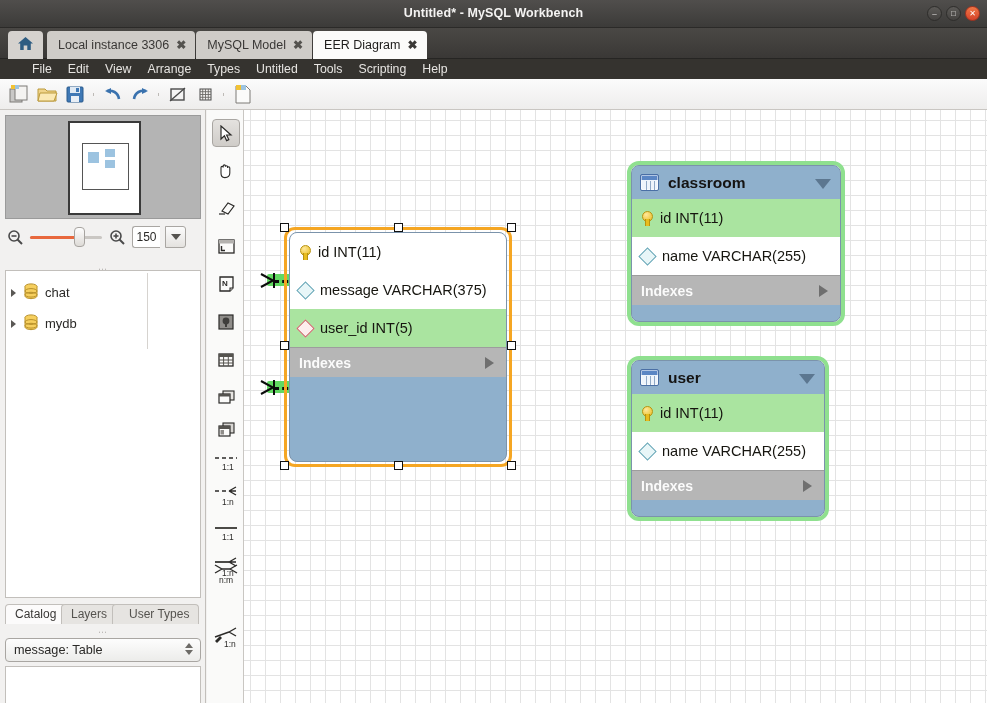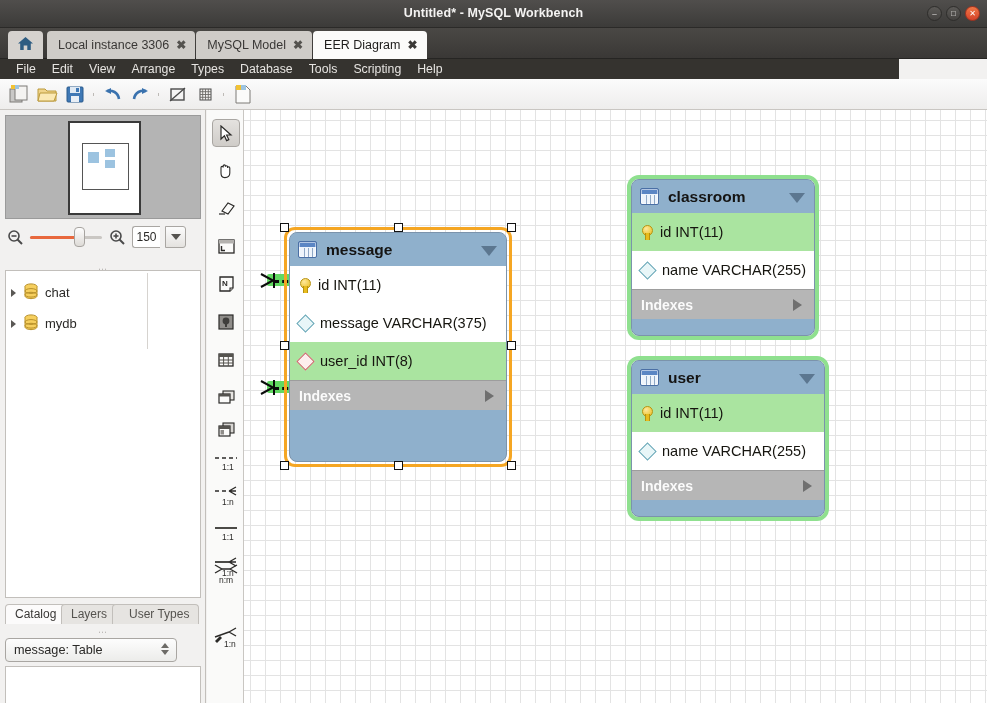--- a/index.html
+++ b/index.html
@@ -57,23 +57,23 @@
     display: flex; align-items: center; gap: 7px;
     font-size: 12.5px; color: #3a3836;
     margin-right: 1px;
   }
   .tab.active { background: #fbfbfa; color: #1e1d1c; }
   .tab-close { font-size: 12px; color: #55534f; line-height: 1; font-weight: bold; }
   .tab.active .tab-close { color: #3a3836; }
 
   
   .menubar {
-    position: absolute; left: 0; top: 59px; width: 899px; height: 20px;
+    position: absolute; left: 0; top: 59px; width: 987px; height: 20px;
     background: #35332f;
-    display: flex; align-items: flex-end; padding-left: 8px;
+    display: flex; align-items: flex-end; padding-left: 24px;
   }
   .menu-item {
     padding: 0 8px; height: 20px; line-height: 20px;
     color: #e6e4e1; font-size: 12.3px;
   }
 
   
   .toolbar {
     position: absolute; left: 0; top: 79px; width: 987px; height: 31px;
     background: linear-gradient(to bottom, #fbfbfb, #eeedec);
@@ -164,21 +164,21 @@
     font-size: 13px; color: #2b2a28;
   }
   .tri {
     width: 0; height: 0; border-left: 5px solid #5a5855;
     border-top: 4px solid transparent; border-bottom: 4px solid transparent;
     margin-right: 1px;
   }
 
   .cat-tabrow { position: absolute; left: 5px; top: 494px; width: 196px; height: 21px; }
   .prop-select {
-    position: absolute; left: 5px; top: 528px; width: 172px; height: 24px;
+    position: absolute; left: 5px; top: 528px; width: 196px; height: 24px;
     background: linear-gradient(to bottom,#fdfdfd,#ececea);
     border: 1px solid #a9a6a2; border-radius: 4px;
     display: flex; align-items: center; padding: 0 8px;
     font-size: 12.7px; color: #2b2a28;
   }
   .spin { position: absolute; right: 7px; top: 4px; display:flex; flex-direction:column; gap:2px; }
   .spin .up { width:0;height:0;border-left:4px solid transparent;border-right:4px solid transparent;border-bottom:5px solid #6d6b67; }
   .spin .dn { width:0;height:0;border-left:4px solid transparent;border-right:4px solid transparent;border-top:5px solid #6d6b67; }
   .prop-box {
     position: absolute; left: 5px; top: 556px; width: 196px; height: 132px;
@@ -345,21 +345,21 @@
       </div>
     </div>
   </div>
 
   <div class="menubar">
     <div class="menu-item">File</div>
     <div class="menu-item">Edit</div>
     <div class="menu-item">View</div>
     <div class="menu-item">Arrange</div>
     <div class="menu-item">Types</div>
-    <div class="menu-item">Database</div>
+    <div class="menu-item">Untitled</div>
     <div class="menu-item">Tools</div>
     <div class="menu-item">Scripting</div>
     <div class="menu-item">Help</div>
   </div>
 
   <div class="toolbar">
     <div class="tb-btn">
       <svg width="21" height="21" viewBox="0 0 21 21">
         <rect x="1" y="5" width="12" height="13" fill="#c9c8c6" stroke="#7c7a77"></rect>
         <rect x="6" y="2" width="12" height="14" fill="#f4f3f1" stroke="#7c7a77"></rect>
@@ -647,54 +647,49 @@
       <svg style="position:absolute;left:16px;top:269px;" width="16" height="17">
         <path d="M1 2 L13 8.5 L1 15" stroke="#0b0b0b" stroke-width="2" fill="none"></path>
       </svg>
       <div class="tick" style="left:163px;top:314px;width:2px;height:14px;"></div>
       <div class="tick" style="left:170px;top:314px;width:2px;height:14px;"></div>
     </div>
 
     <div class="tbl" style="left:45px;top:122px;width:218px;height:230px;">
       <div class="tbl-sel-ring"></div>
       <div class="tbl-body">
-        <div class="tbl-hdr">
-          <span class="tbl-icon"></span>
-          <span class="tbl-name">message</span>
-          <span class="tbl-caret"></span>
-        </div>
         <div class="col">
           <span class="key-ico"></span>
           <span>id INT(11)</span>
         </div>
         <div class="col">
           <span class="dia-ico"></span>
           <span>message VARCHAR(375)</span>
         </div>
         <div class="col hl">
           <span class="dia-ico fk"></span>
-          <span>user_id INT(8)</span>
+          <span>user_id INT(5)</span>
         </div>
         <div class="idx-row">
           <span>Indexes</span>
           <span class="idx-caret"></span>
         </div>
         <div class="tbl-foot"></div>
       </div>
       <div class="handle" style="left:-9px;top:-9px;"></div>
       <div class="handle" style="left:105px;top:-9px;"></div>
       <div class="handle" style="left:218px;top:-9px;"></div>
       <div class="handle" style="left:-9px;top:109px;"></div>
       <div class="handle" style="left:218px;top:109px;"></div>
       <div class="handle" style="left:-9px;top:229px;"></div>
       <div class="handle" style="left:105px;top:229px;"></div>
       <div class="handle" style="left:218px;top:229px;"></div>
     </div>
 
-    <div class="tbl" style="left:387px;top:69px;width:184px;height:157px;">
+    <div class="tbl" style="left:387px;top:55px;width:210px;height:157px;">
       <div class="tbl-glow"></div>
       <div class="tbl-body">
         <div class="tbl-hdr">
           <span class="tbl-icon"></span>
           <span class="tbl-name">classroom</span>
           <span class="tbl-caret"></span>
         </div>
         <div class="col hl">
           <span class="key-ico"></span>
           <span>id INT(11)</span>

